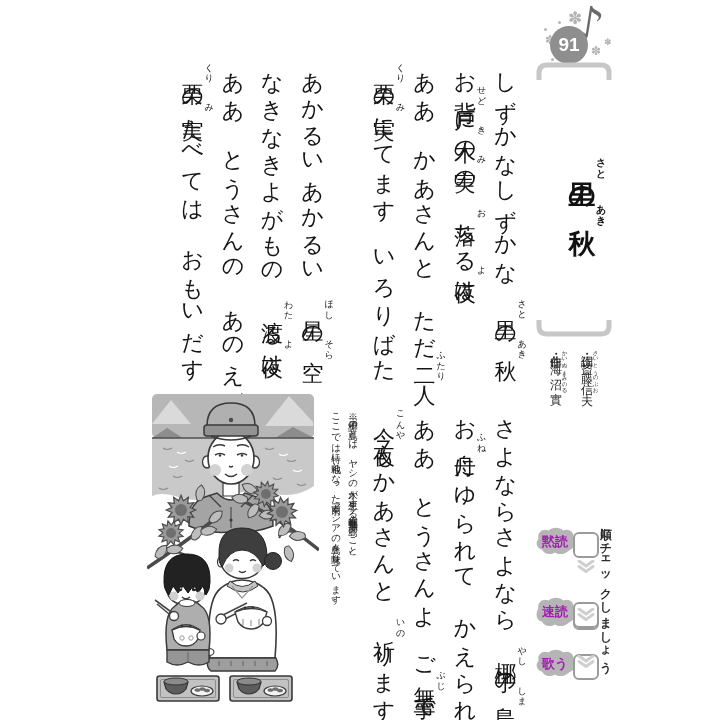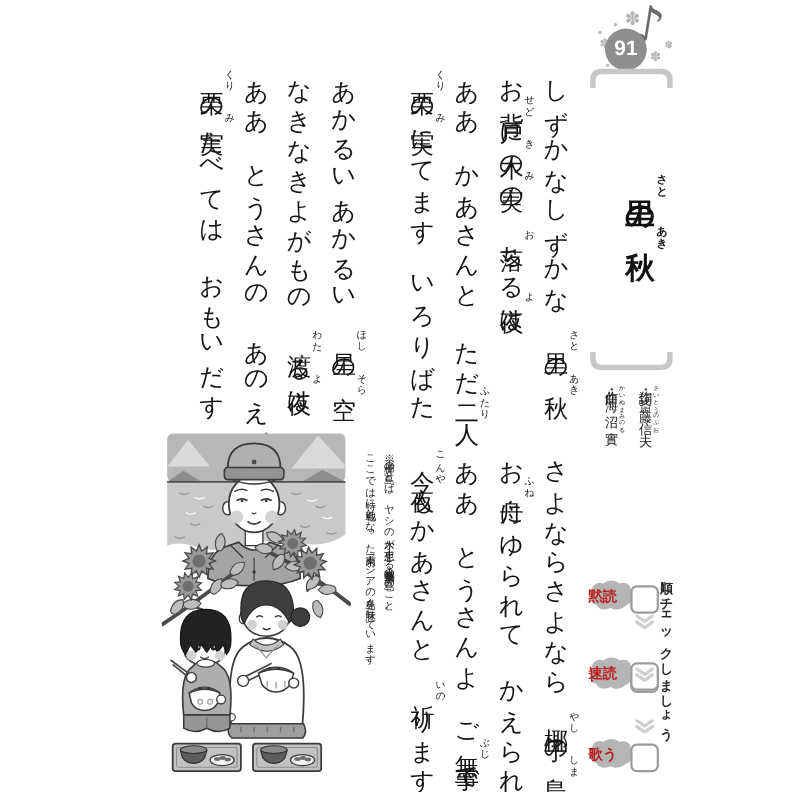--- a/index.html
+++ b/index.html
@@ -48,22 +48,22 @@
   .verse-3{top:404px;right:193px;height:322px;}
 
   .footnote{top:406px;right:359px;font-size:9.5px;letter-spacing:-0.5px;line-height:17px;
         color:#222;height:294px;}
 
   
   .instruction{top:519px;right:106px;font-family:"Liberation Sans","DejaVu Sans",sans-serif;
         font-size:12px;font-weight:700;letter-spacing:1px;color:#2b2b2b;}
   .check-item{position:absolute;left:534px;width:66px;height:36px;}
   .check-item .cloud{position:absolute;left:0;top:0;width:42px;height:31px;}
-  .check-label{position:absolute;left:1px;top:7px;width:40px;
-        font-family:"Liberation Sans","DejaVu Sans",sans-serif;font-size:13px;font-weight:700;color:#b91c1c;}
+  .check-label{position:absolute;left:1px;top:7px;width:40px;text-align:center;
+        font-family:"Liberation Sans","DejaVu Sans",sans-serif;font-size:13px;font-weight:700;color:#a21caf;}
   .checkbox{position:absolute;left:39px;top:6px;width:22px;height:22px;background:#fff;
         border:2.5px solid #9b9b9b;border-radius:6px;}
   .chev{position:absolute;left:577px;width:18px;height:13px;}
 
   .illustration{position:absolute;left:147px;top:390px;width:172px;height:322px;}
 </style>
 </head>
 <body>
 
 <div class="page">
@@ -293,21 +293,21 @@
         <span class="check-label">音読</span>
         <span class="checkbox"></span>
       </div>
       <div class="check-item" style="top: 596px;">
         <svg class="cloud" viewBox="0 0 46 30">
           <path d="M9,24 C3,23 1,16 5,12 C3,5 10,0 16,3 C20,-1 28,-1 32,3 C39,0 45,6 43,12 C47,16 44,23 38,25 C34,29 27,30 23,27 C18,30 11,29 9,24 Z" fill="#b5b5b5"></path>
         </svg>
         <span class="check-label">速読</span>
         <span class="checkbox"></span>
       </div>
-      <div class="check-item" style="top: 670px;">
+      <div class="check-item" style="top: 648px;">
         <svg class="cloud" viewBox="0 0 46 30">
           <path d="M9,24 C3,23 1,16 5,12 C3,5 10,0 16,3 C20,-1 28,-1 32,3 C39,0 45,6 43,12 C47,16 44,23 38,25 C34,29 27,30 23,27 C18,30 11,29 9,24 Z" fill="#b5b5b5"></path>
         </svg>
         <span class="check-label">歌う</span>
         <span class="checkbox"></span>
       </div>
       <div class="chev" style="top: 559px;"><svg viewBox="0 0 18 13">
           <polyline points="2,1 9,6 16,1" fill="none" stroke="#cfcfcf" stroke-width="3" stroke-linecap="round" stroke-linejoin="round"></polyline>
           <polyline points="2,6.5 9,11.5 16,6.5" fill="none" stroke="#cfcfcf" stroke-width="3" stroke-linecap="round" stroke-linejoin="round"></polyline>
         </svg></div>

